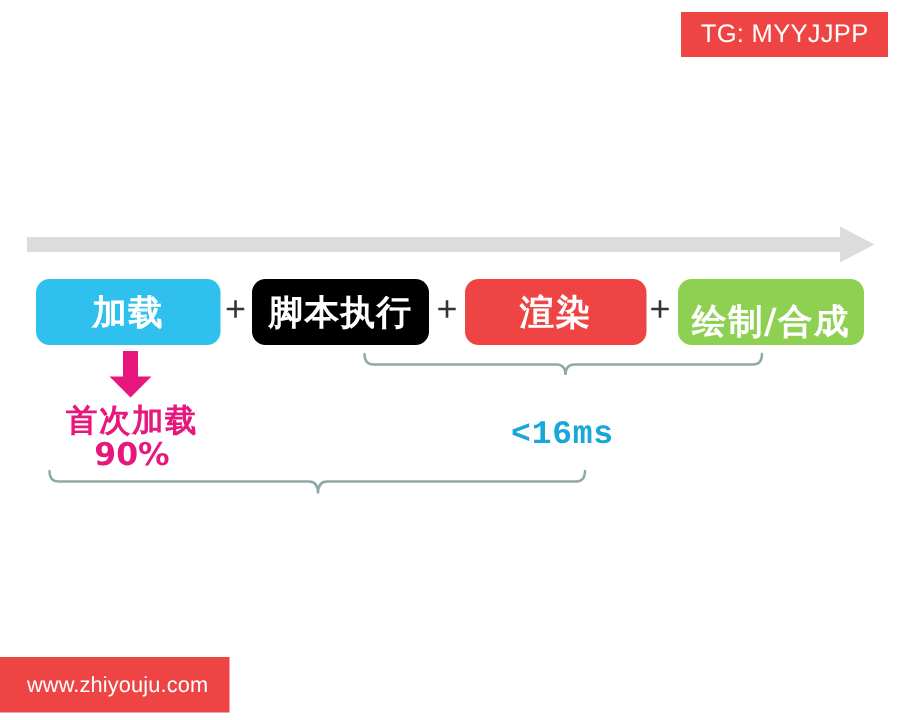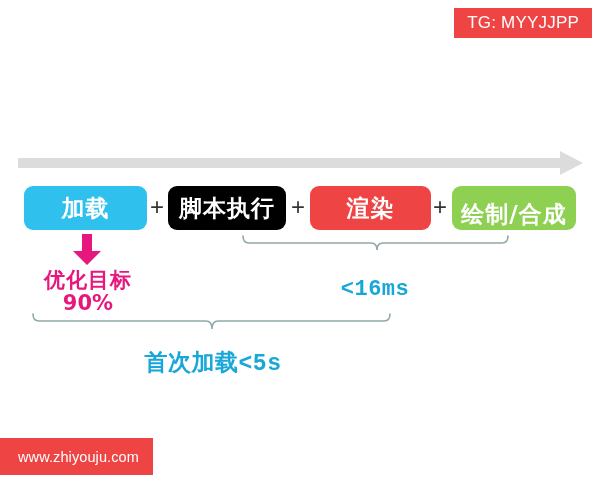--- a/index.html
+++ b/index.html
@@ -197,29 +197,28 @@
     <div class="plus" id="plus-3">+</div>
 
     <div class="stage-box" id="box-paint">
       <span>绘制/合成</span>
     </div>
   </div>
 
   <svg id="pink-arrow" viewBox="0 0 34 32">
     <polygon points="12,0 22,0 22,17 31,17 17,31 3,17 12,17" fill="#e6187e"></polygon>
   </svg>
-  <div class="pink-text" id="pct-label">优化目标</div>
+  <div class="pink-text" id="pct-label">首次加载</div>
   <div class="pink-text" id="pct-value">90%</div>
 
   <svg class="brace-svg" id="brace-16ms" viewBox="0 0 280 36">
     <path d="M7,2 Q7,9 13,9 L135,9 Q141,9 141,16 Q141,9 147,9 L266,9 Q272,9 272,2" fill="none" stroke="#8fa9a8" stroke-width="1.6" stroke-linecap="round"></path>
   </svg>
   <div class="measure-label" id="label-16ms">&lt;16ms</div>
 
   <svg class="brace-svg" id="brace-5s" viewBox="0 0 372 36">
     <path d="M7,2 Q7,9 13,9 L180,9 Q186,9 186,17 Q186,9 192,9 L358,9 Q364,9 364,2" fill="none" stroke="#8fa9a8" stroke-width="1.6" stroke-linecap="round"></path>
   </svg>
-  <div class="measure-label" id="label-5s">首次加载&lt;5s</div>
 
   <div class="wm-badge" id="tg-badge">TG: MYYJJPP</div>
   <div class="wm-badge" id="site-badge">www.zhiyouju.com</div>
 
 </div>
 
 </body></html>

